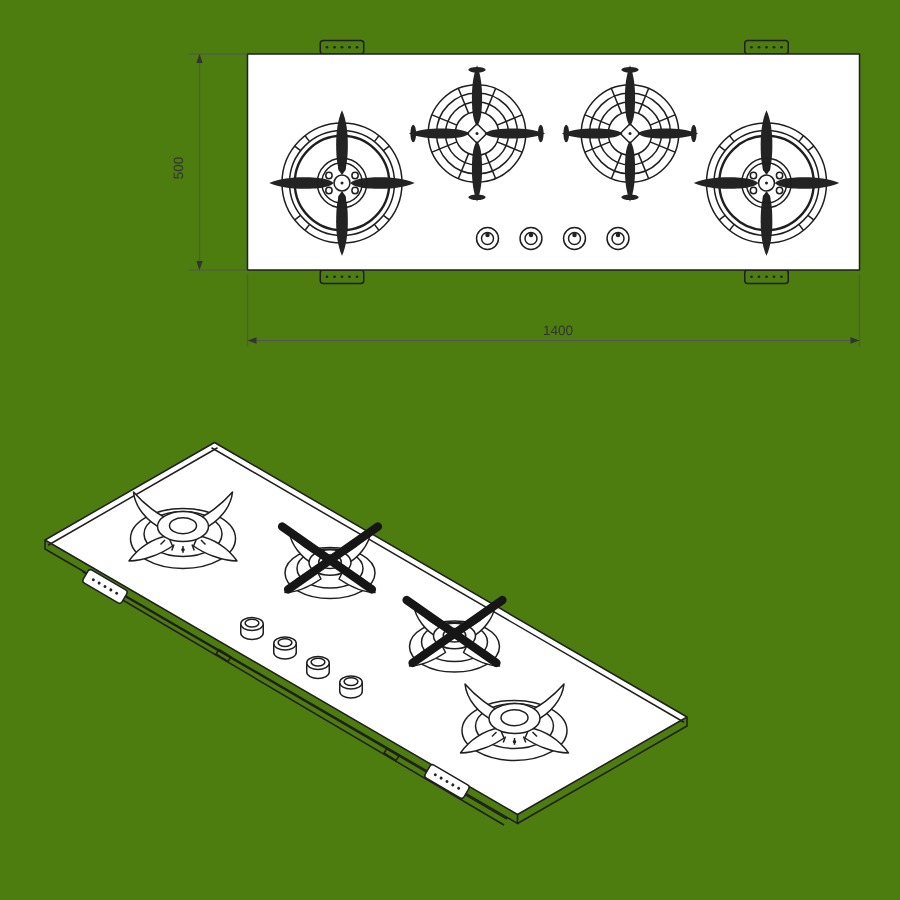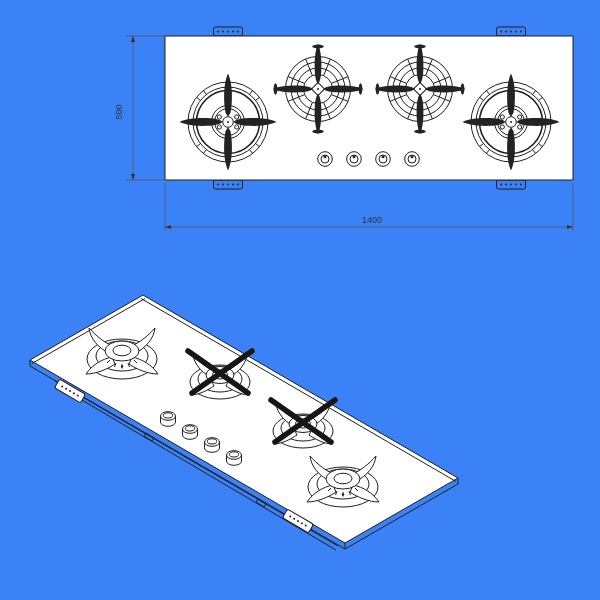--- a/index.html
+++ b/index.html
@@ -1,16 +1,16 @@
 <!DOCTYPE html>
 <html><head>
 <meta charset="utf-8">
 <style>
   html,body{margin:0;padding:0;}
-  .canvas{width:600px;height:600px;background:#3b82f6;position:relative;overflow:hidden;}
+  .canvas{width:600px;height:600px;background:#4d7c0f;position:relative;overflow:hidden;}
   svg{display:block;}
   .ln{fill:none;stroke:#1f1f1f;stroke-width:1;}
   .lnthick{fill:none;stroke:#1f1f1f;stroke-width:1.6;}
   .fl{fill:#232323;stroke:none;}
   .wfl{fill:#ffffff;stroke:#1f1f1f;stroke-width:1;stroke-linejoin:round;}
   .dim{stroke:#555555;stroke-width:0.8;fill:none;}
   .dimarrow{fill:#333333;stroke:none;}
   text.dimtxt{font-family:"Liberation Sans", sans-serif;font-size:9px;fill:#333333;}
   .xbar{stroke:#161616;stroke-width:5.5;stroke-linecap:round;fill:none;}
 </style>

